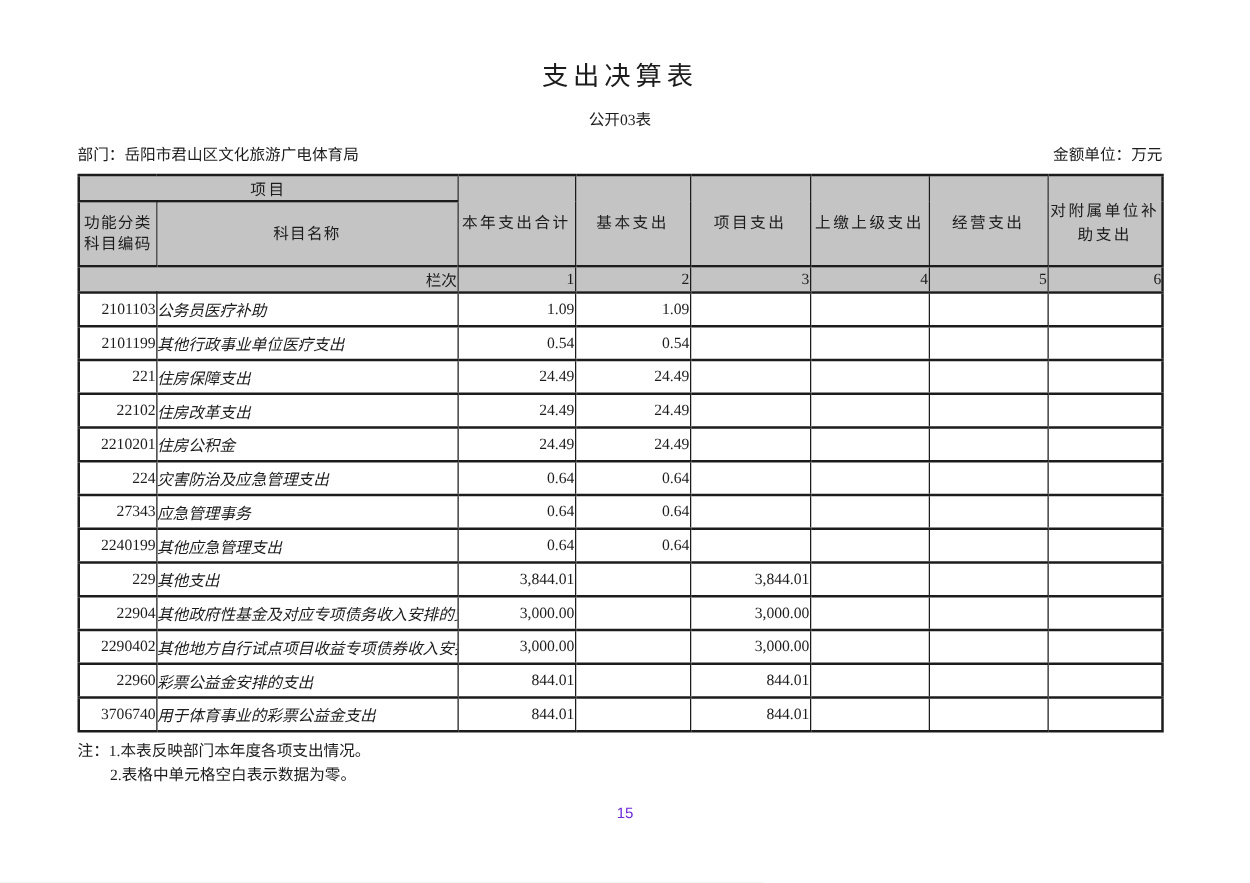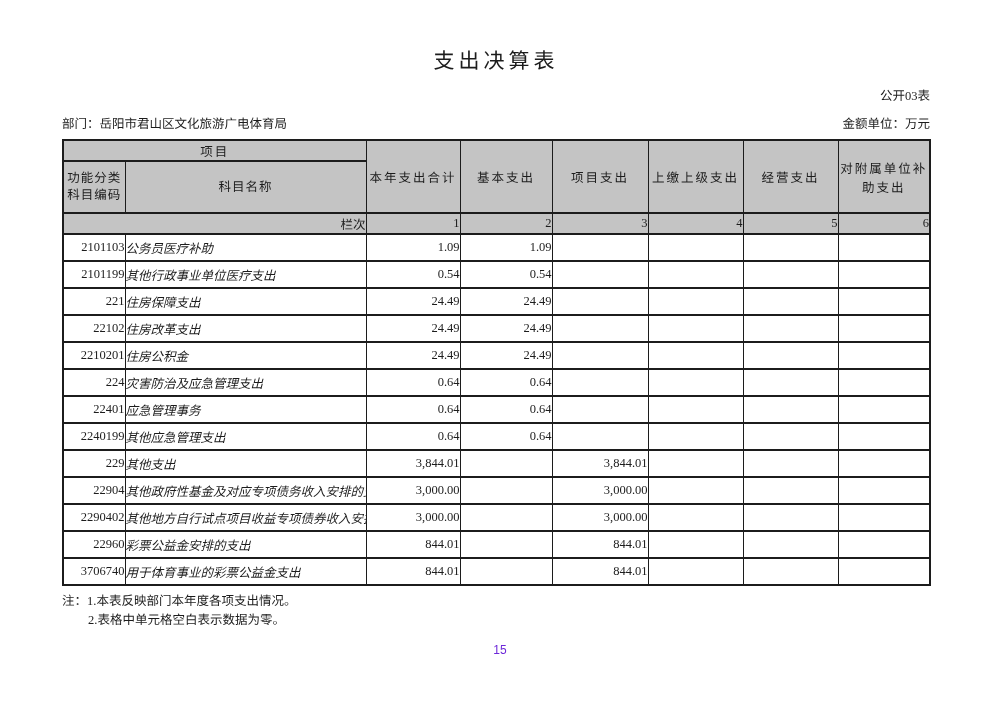--- a/index.html
+++ b/index.html
@@ -16,21 +16,21 @@
   .doc-title{
     margin:0;
     padding-top:44px;
     text-align:center;
     font-size:21px;
     font-weight:normal;
     letter-spacing:4px;
   }
   .table-code-line{
     margin-top:11px;
-    text-align:right;
+    text-align:center;
     font-size:12.5px;
   }
   .meta-line{
     margin-top:9px;
     margin-bottom:7px;
     display:flex;
     justify-content:space-between;
     font-size:12.5px;
   }
   table.fin{
@@ -177,21 +177,21 @@
         <td class="cell-code">224</td>
         <td class="cell-name">灾害防治及应急管理支出</td>
         <td class="cell-num">0.64</td>
         <td class="cell-num">0.64</td>
         <td class="cell-num"></td>
         <td class="cell-num"></td>
         <td class="cell-num"></td>
         <td class="cell-num"></td>
       </tr>
           <tr class="data-row">
-        <td class="cell-code">22401</td>
+        <td class="cell-code">27343</td>
         <td class="cell-name">应急管理事务</td>
         <td class="cell-num">0.64</td>
         <td class="cell-num">0.64</td>
         <td class="cell-num"></td>
         <td class="cell-num"></td>
         <td class="cell-num"></td>
         <td class="cell-num"></td>
       </tr>
           <tr class="data-row">
         <td class="cell-code">2240199</td>

